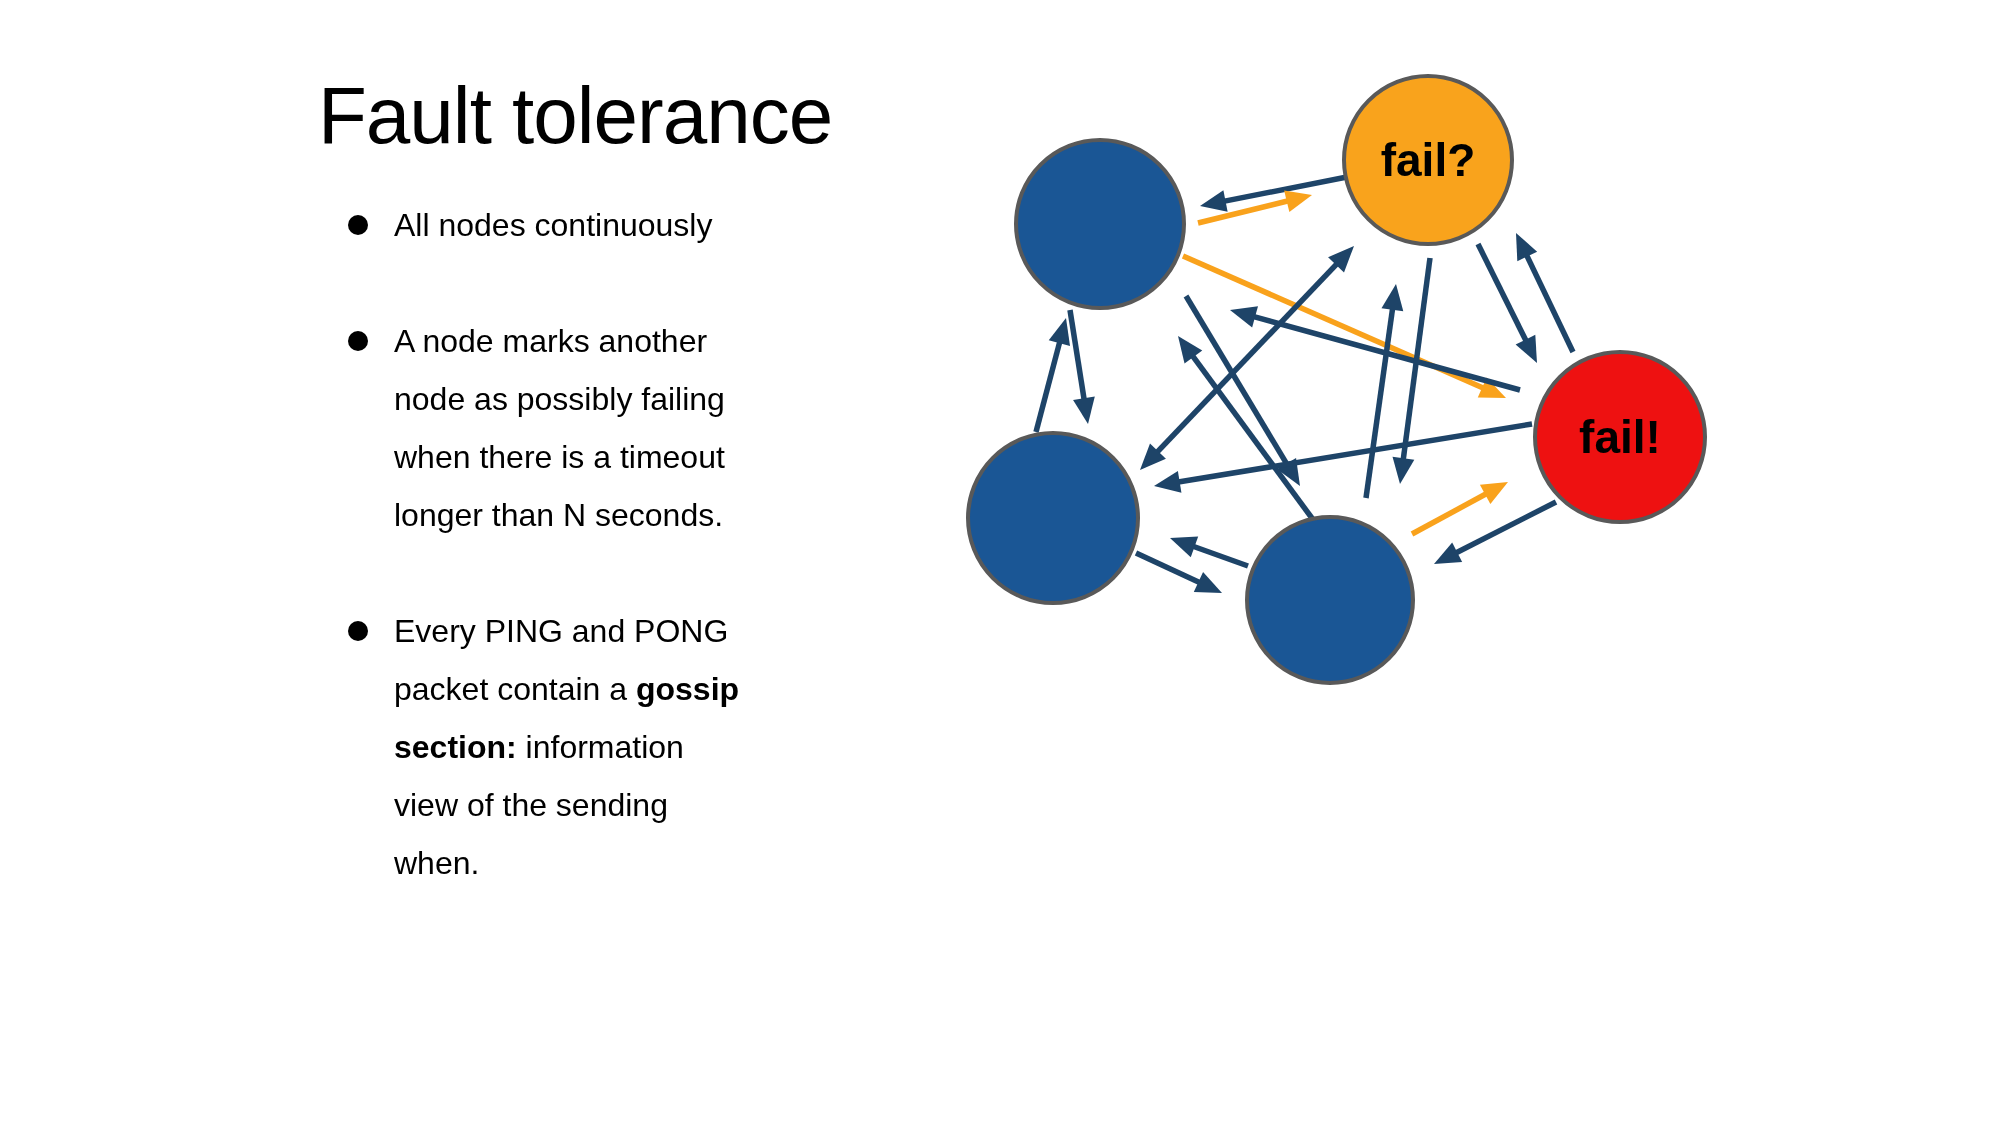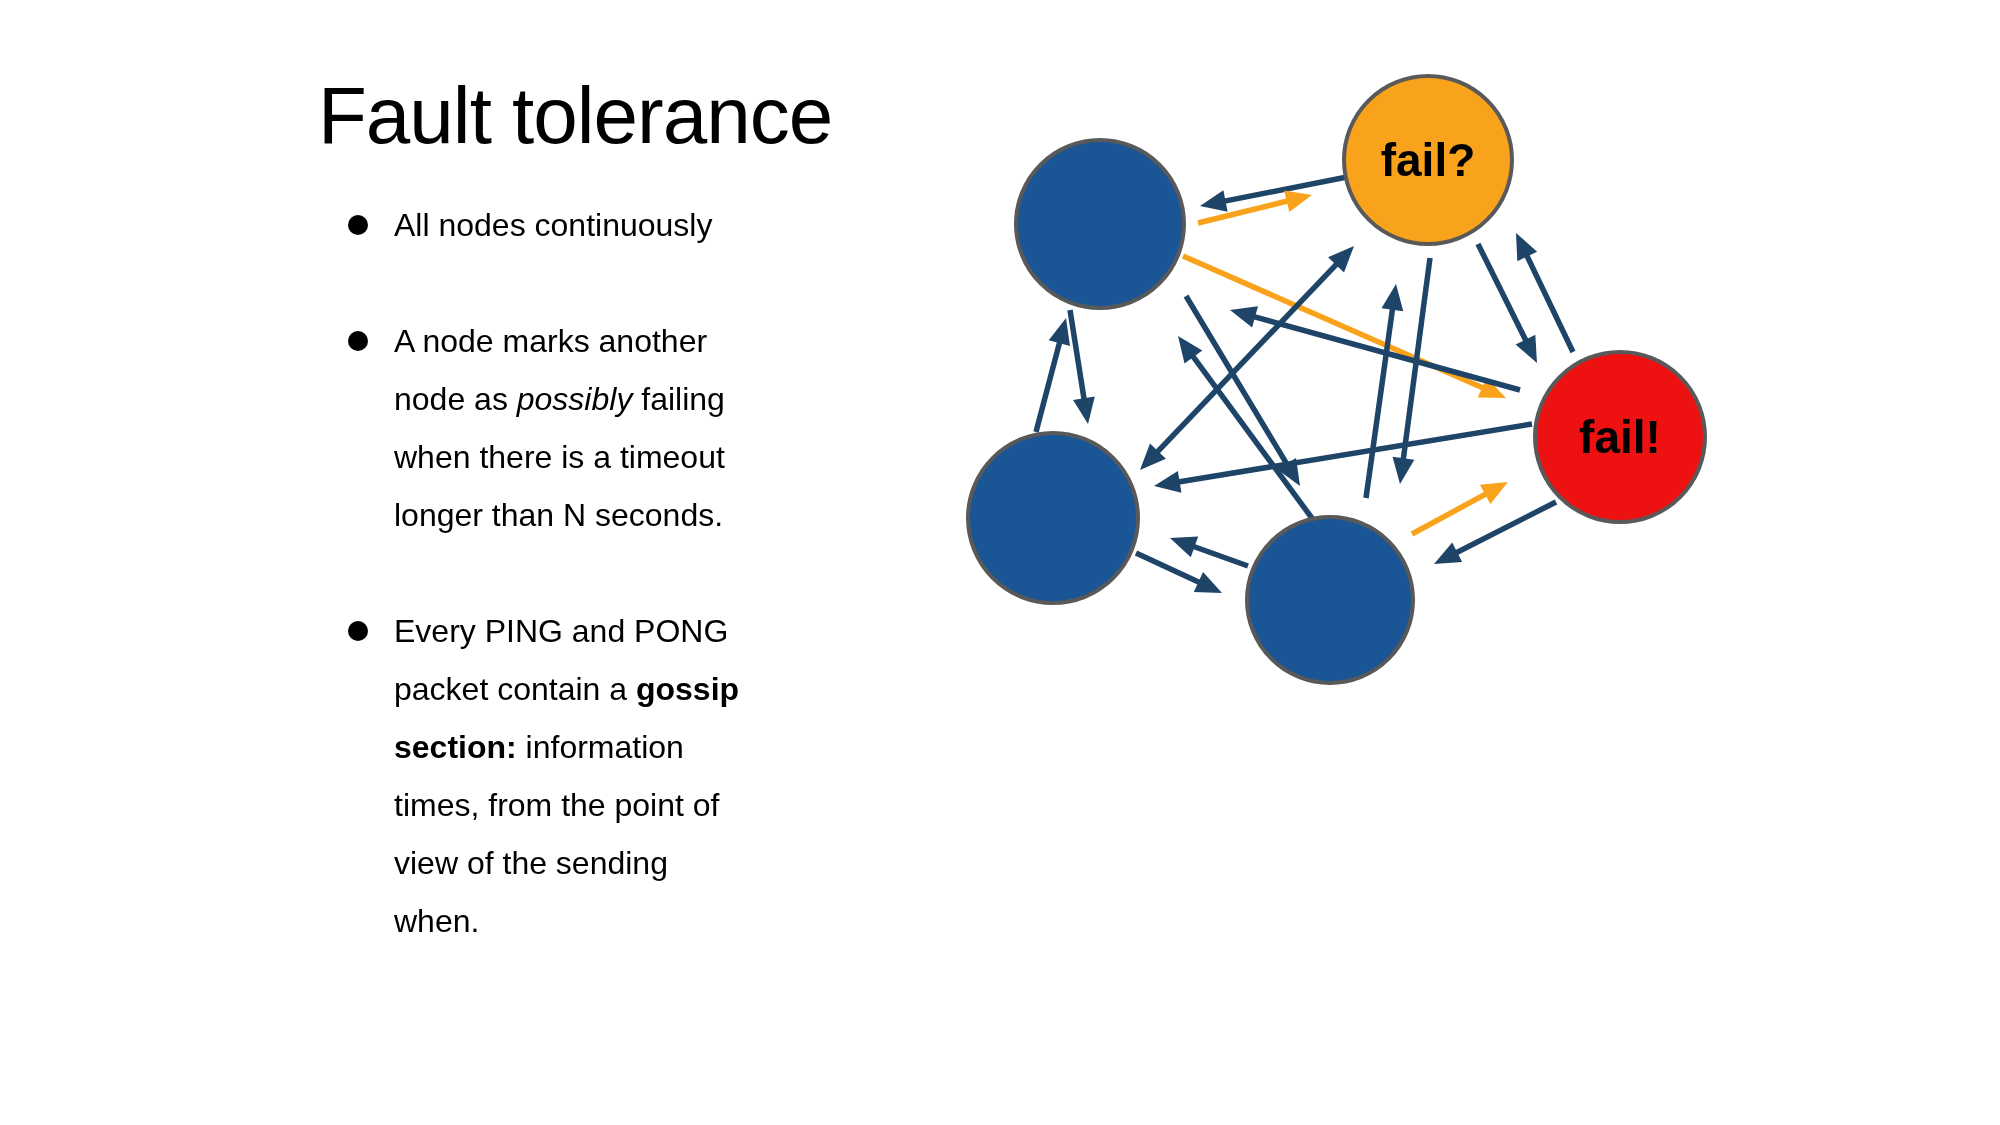--- a/index.html
+++ b/index.html
@@ -36,21 +36,21 @@
   }
   .bullet-item:last-child{margin-bottom:0;}
   .bullet-dot{
     position:absolute;
     left:4px; top:19px;
     width:20px;height:20px;
     border-radius:50%;
     background:#000;
   }
   .bullet-line{white-space:nowrap;}
-  .seg-italic{font-style:italic;}
+  .seg-italic{}
   .seg-bold{font-weight:bold;text-align:center;}
   .diagram{
     position:absolute;
     left:0;top:0;width:2000px;height:1125px;
   }
   .node-label{
     font-family:"Liberation Sans", sans-serif;
     font-size:46px;
     font-weight:bold;
   }
@@ -72,21 +72,20 @@
         <div class="bullet-line"><span>A node marks another</span></div>
         <div class="bullet-line"><span>node as </span><span class="seg-italic">possibly</span><span> failing</span></div>
         <div class="bullet-line"><span>when there is a timeout</span></div>
         <div class="bullet-line"><span>longer than N seconds.</span></div>
       </li>
       <li class="bullet-item">
         <span class="bullet-dot"></span>
         <div class="bullet-line"><span>Every PING and PONG</span></div>
         <div class="bullet-line"><span>packet contain a </span><span class="seg-bold">gossip</span></div>
         <div class="bullet-line"><span class="seg-bold">section:</span><span> information</span></div>
-        <div class="bullet-line"><span>times, from the point of</span></div>
         <div class="bullet-line"><span>view of the sending</span></div>
         <div class="bullet-line"><span>when.</span></div>
       </li>
     </ul>
 
   <svg class="diagram" id="diagram-svg" viewBox="0 0 2000 1125" xmlns="http://www.w3.org/2000/svg">
       <line x1="1352" y1="176" x2="1219.6214805655281" y2="202.1273393620668" stroke="#1E4468" stroke-width="5.5"></line>
       <polygon points="1200,206 1223.3779613843233,190.1737268596463 1227.63788808605,211.75735548172736" fill="#1E4468"></polygon>
       <line x1="1198" y1="223" x2="1292.5772715546643" y2="199.7704947058719" stroke="#F9A21C" stroke-width="5.5"></line>
       <polygon points="1312,195 1289.3742251092933,211.88414376256804 1284.1266809328342,190.5191424726989" fill="#F9A21C"></polygon>

